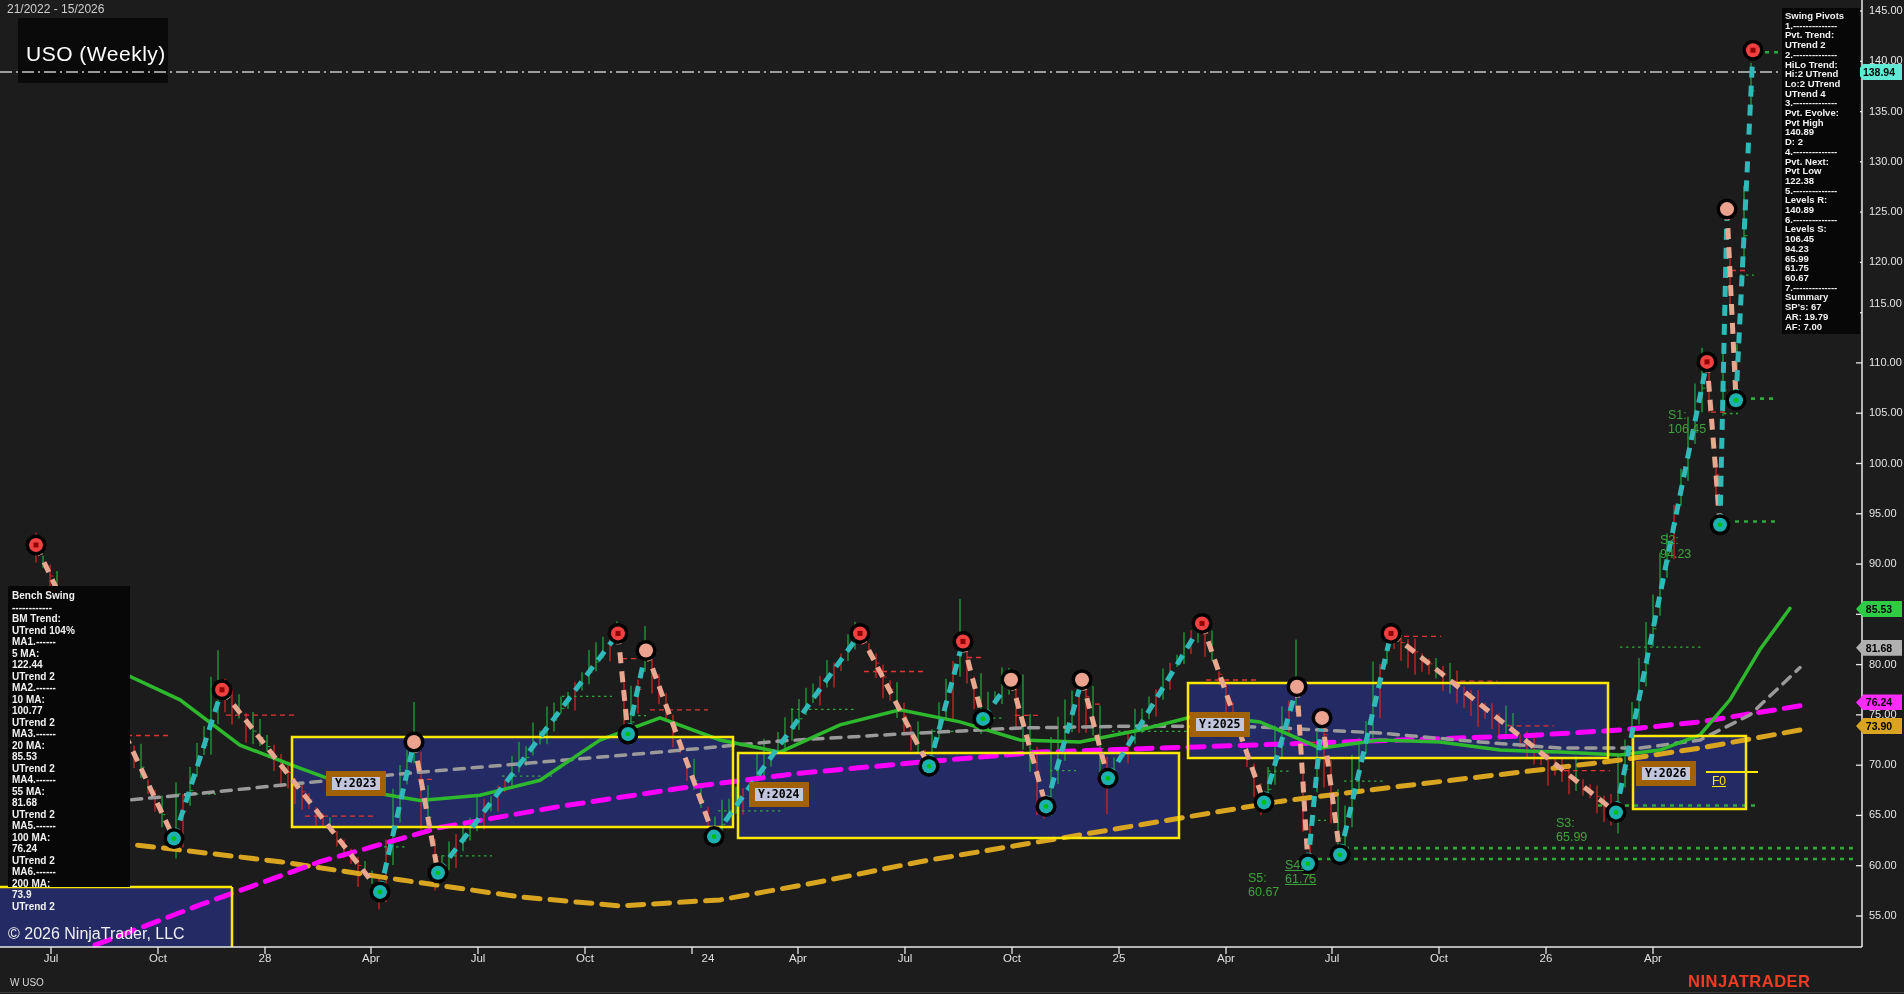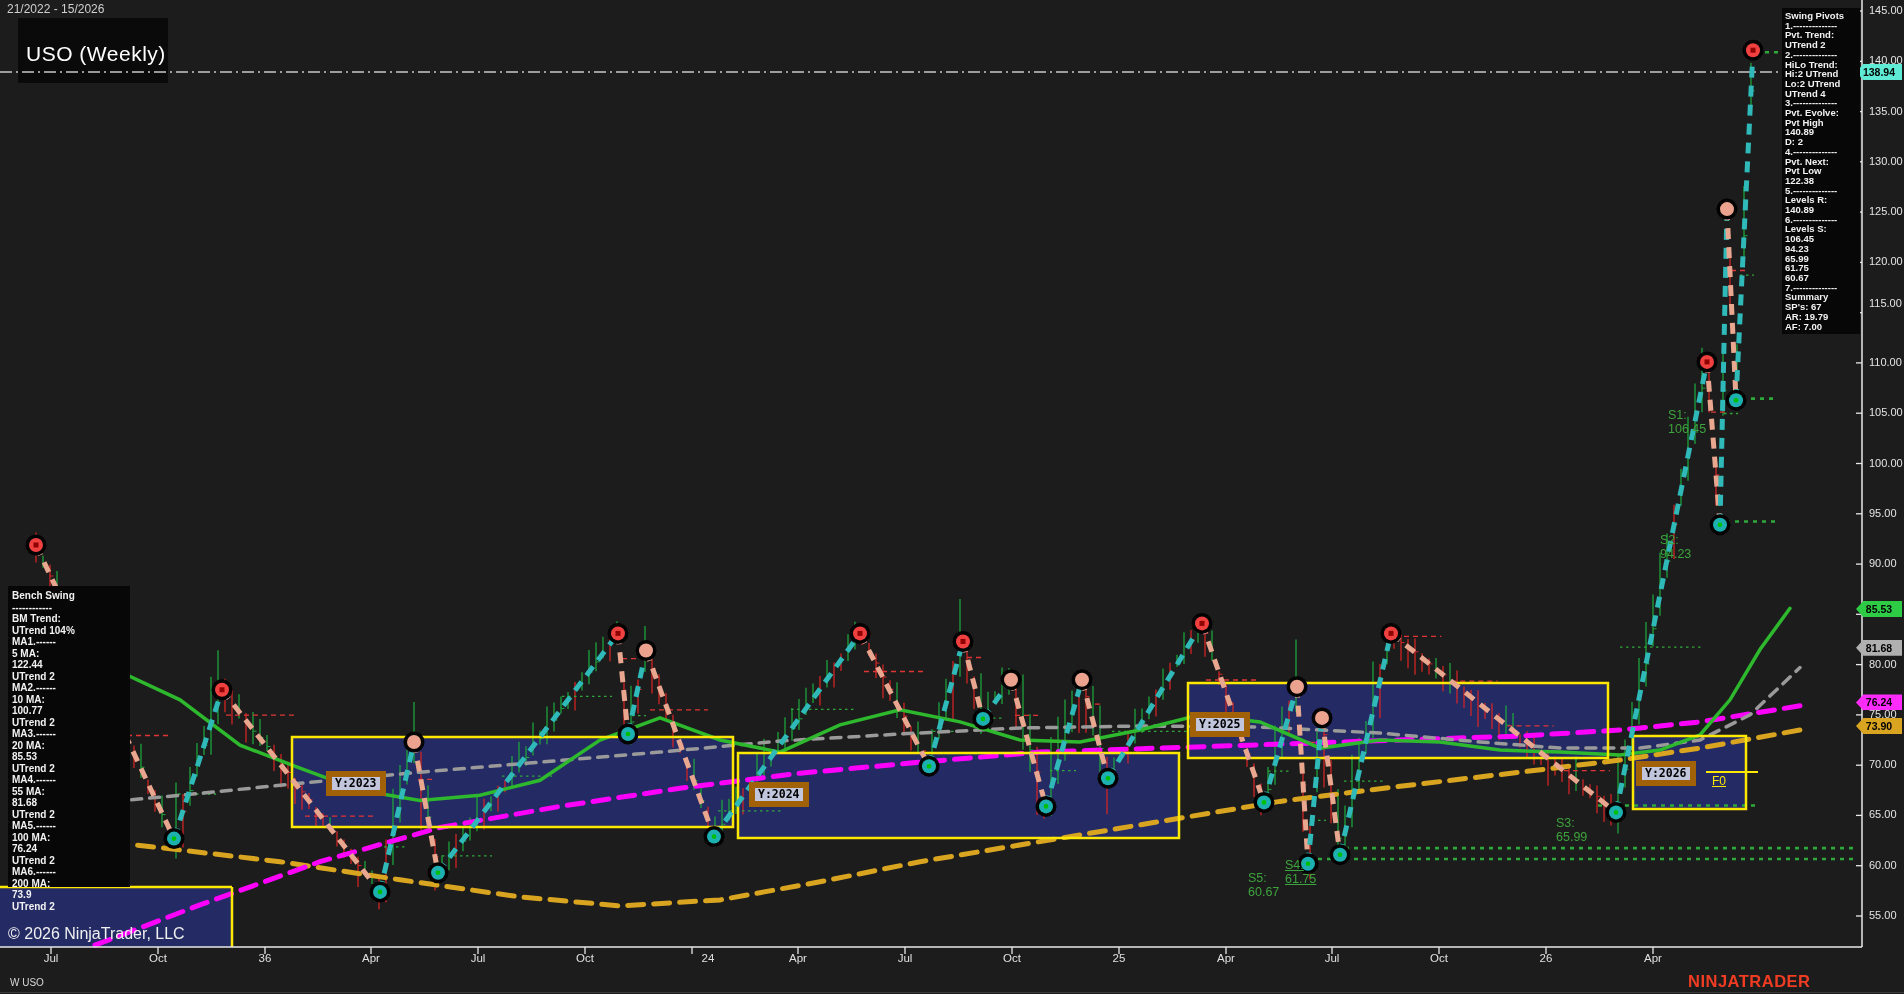--- a/index.html
+++ b/index.html
@@ -767,21 +767,21 @@
   <div class="ov" id="axis-tags">
       <div class="tag" style="top: 63.9369px; background: #5eead4;">138.94</div>
       <div class="tag" style="top: 601.007px; background: rgb(46, 204, 68);">85.53</div>
       <div class="tag" style="top: 639.721px; background: rgb(176, 176, 176);">81.68</div>
       <div class="tag" style="top: 694.423px; background: rgb(255, 43, 255);">76.24</div>
       <div class="tag" style="top: 717.953px; background: rgb(217, 164, 31);">73.90</div>
     </div>
   <div class="ov" id="time-labels">
       <div class="tl" style="left: 51px;">Jul</div>
       <div class="tl" style="left: 158px;">Oct</div>
-      <div class="tl" style="left: 265px;">36</div>
+      <div class="tl" style="left: 265px;">28</div>
       <div class="tl" style="left: 371px;">Apr</div>
       <div class="tl" style="left: 478px;">Jul</div>
       <div class="tl" style="left: 585px;">Oct</div>
       <div class="tl" style="left: 708px;">24</div>
       <div class="tl" style="left: 798px;">Apr</div>
       <div class="tl" style="left: 905px;">Jul</div>
       <div class="tl" style="left: 1012px;">Oct</div>
       <div class="tl" style="left: 1119px;">25</div>
       <div class="tl" style="left: 1226px;">Apr</div>
       <div class="tl" style="left: 1332px;">Jul</div>

